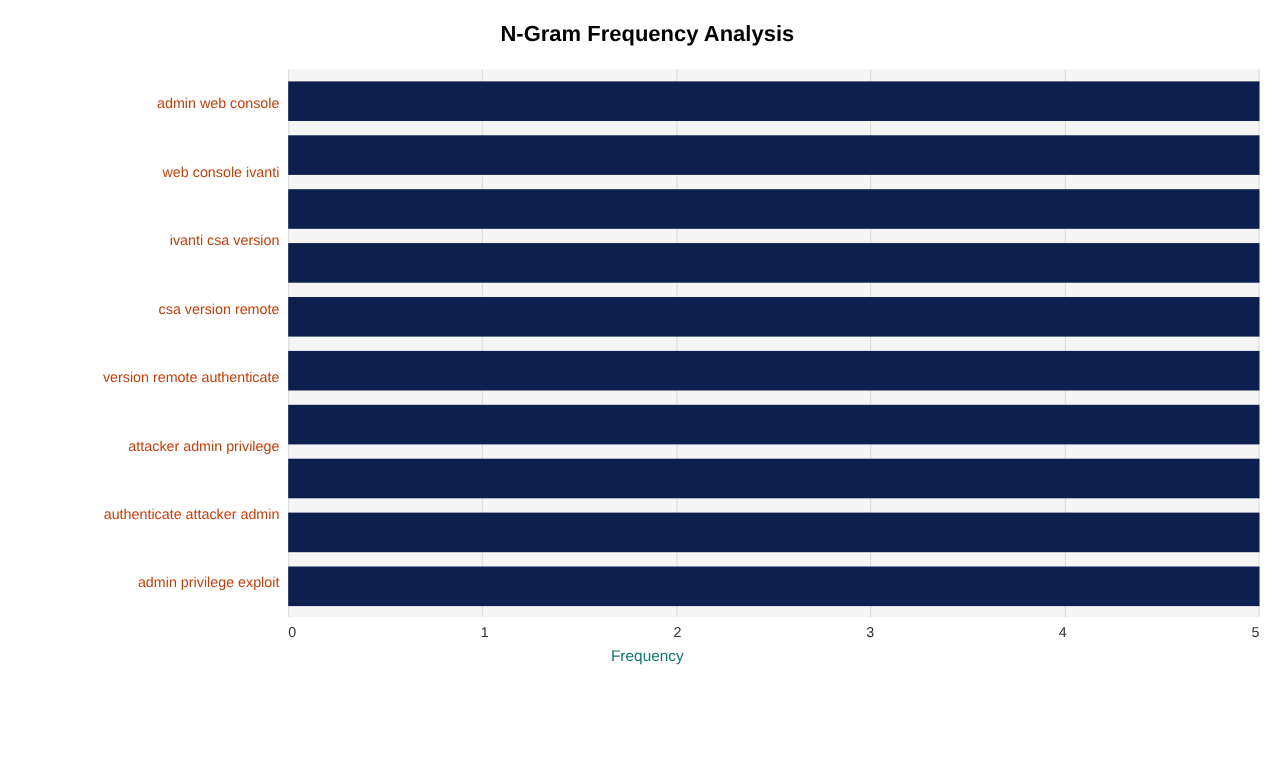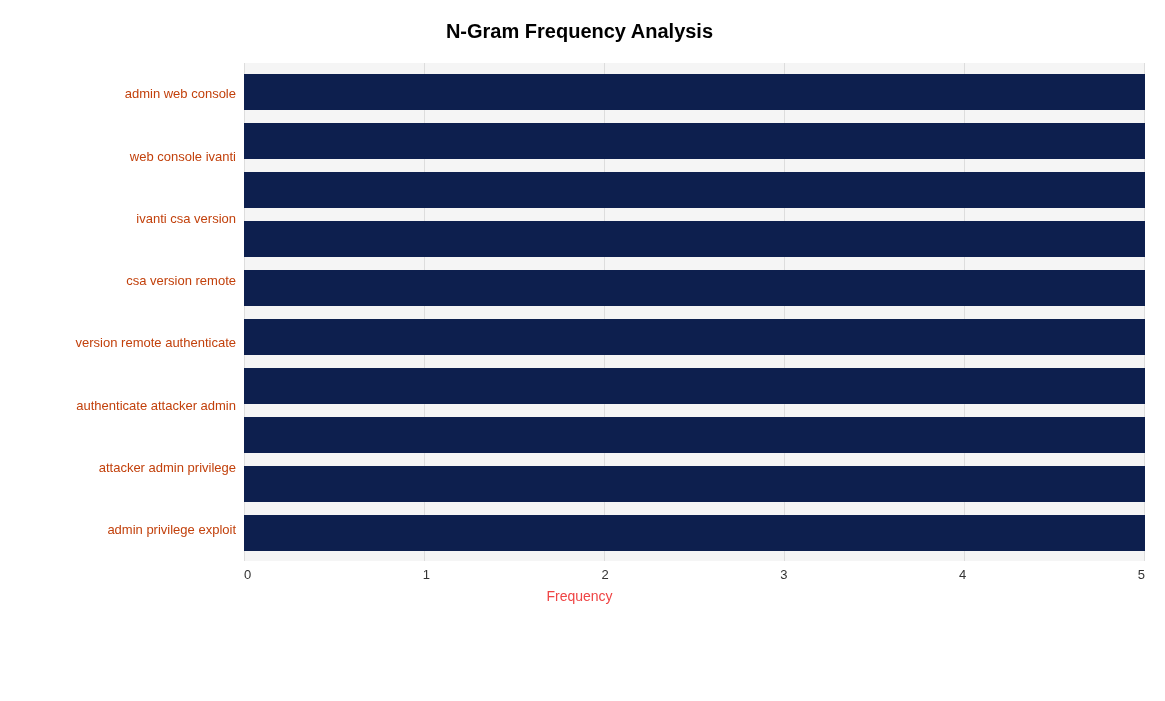--- a/index.html
+++ b/index.html
@@ -10,21 +10,21 @@
       height: 701px;
       display: flex;
       align-items: center;
       justify-content: center;
     }
     .chart-container {
       width: 1165px;
       height: 701px;
       background: #ffffff;
       position: relative;
-      padding: 20px 20px 80px 14px;
+      padding: 20px 20px 80px 32px;
     }
     .chart-title {
       text-align: center;
       font-size: 20px;
       font-weight: bold;
       color: #000;
       margin-bottom: 20px;
     }
     .chart-area {
       display: flex;
@@ -100,39 +100,39 @@
       justify-content: space-between;
     }
     .x-tick {
       font-size: 13px;
       color: #333;
       text-align: center;
     }
     .x-axis-label {
       text-align: center;
       font-size: 14px;
-      color: #ef4444;
+      color: #0f766e;
       margin-top: 6px;
     }
   </style>
 </head>
 <body>
 
 <div class="chart-container">
   <div class="chart-title">N-Gram Frequency Analysis</div>
   <div class="chart-area">
     <div class="bars-section">
       <div class="y-axis-labels" id="y-labels">
           <div class="y-label">admin web console</div>
           <div class="y-label">web console ivanti</div>
           <div class="y-label">ivanti csa version</div>
           <div class="y-label">csa version remote</div>
           <div class="y-label">version remote authenticate</div>
+          <div class="y-label">attacker admin privilege</div>
           <div class="y-label">authenticate attacker admin</div>
-          <div class="y-label">attacker admin privilege</div>
           <div class="y-label">admin privilege exploit</div>
         </div>
       <div class="bars-and-grid">
         <div class="grid-background"></div>
         <div class="grid-lines">
           <div class="grid-line"></div>
           <div class="grid-line"></div>
           <div class="grid-line"></div>
           <div class="grid-line"></div>
           <div class="grid-line"></div>

